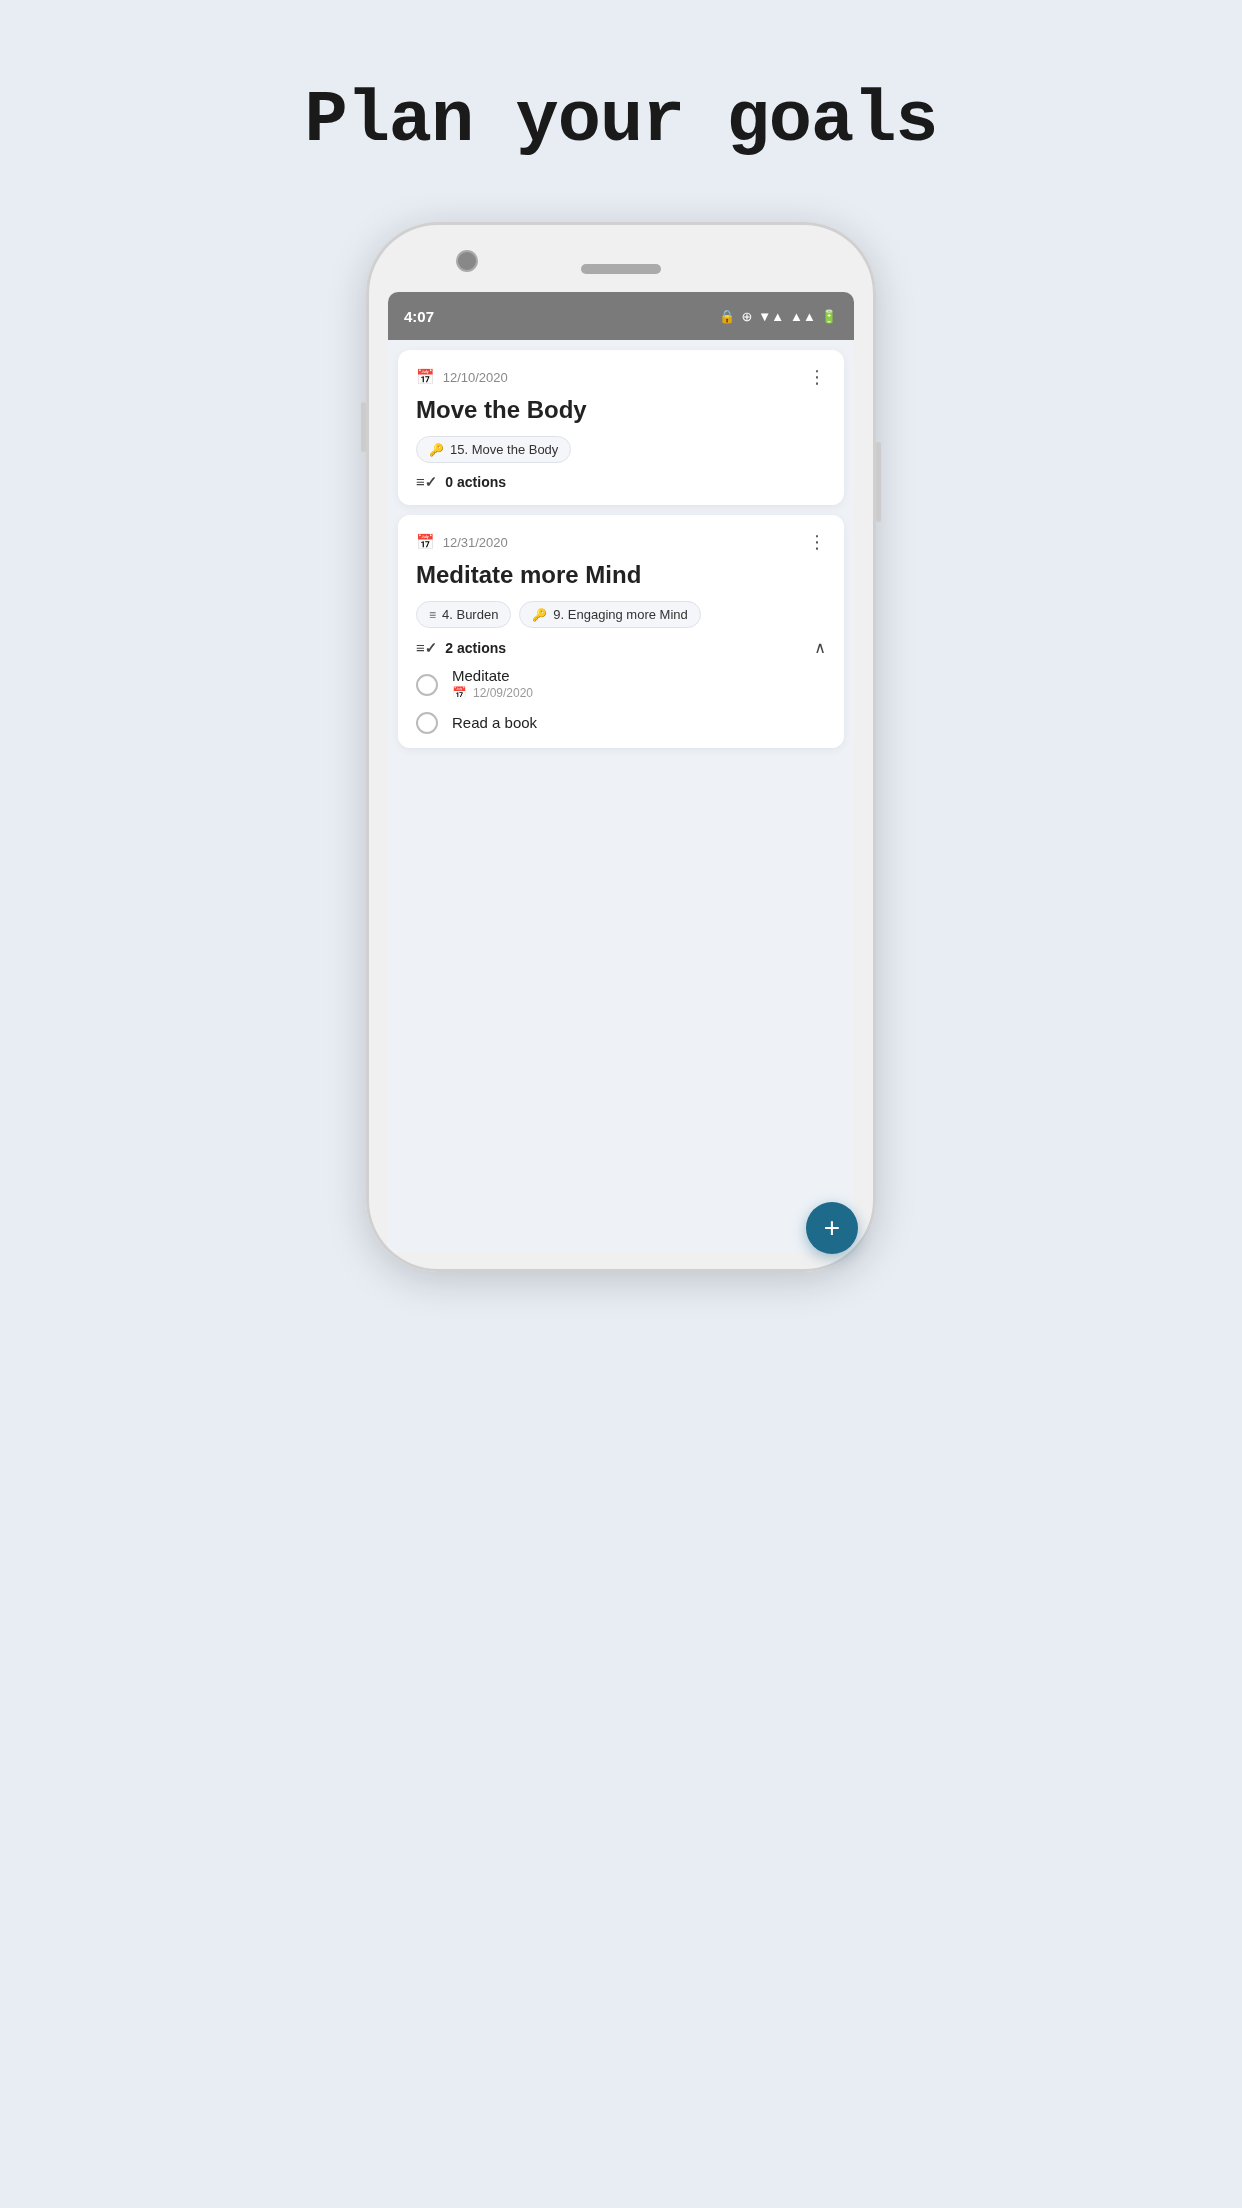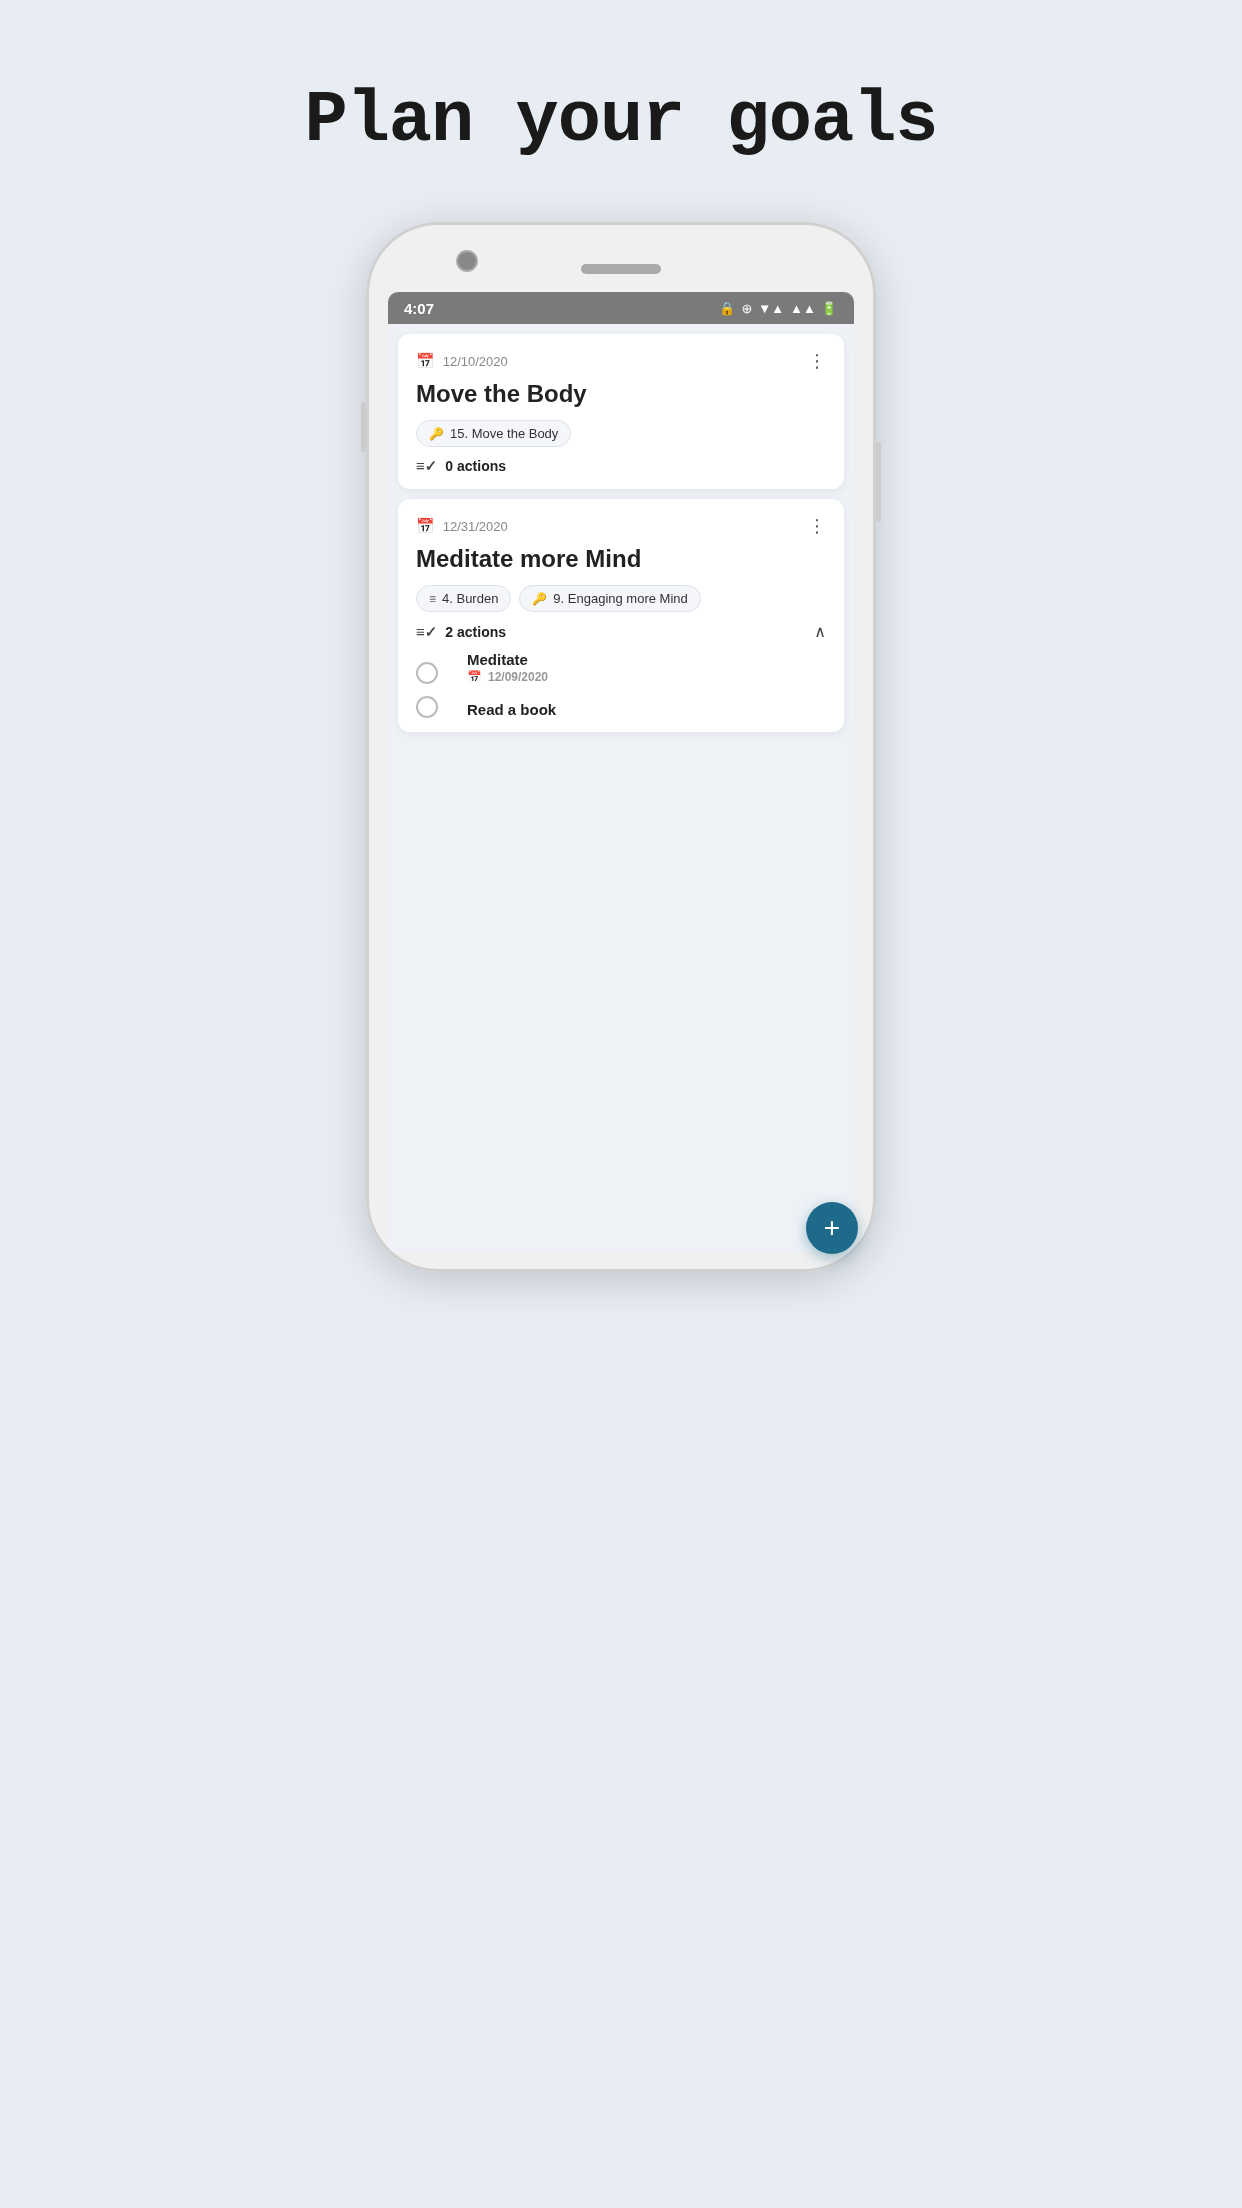--- a/index.html
+++ b/index.html
@@ -89,21 +89,21 @@
       border-radius: 10px;
       overflow: hidden;
       display: flex;
       flex-direction: column;
       margin-top: 50px;
       flex-shrink: 0;
     }
     
     .status-bar {
       background: #7a7a7a;
-      height: 32px;
+      height: 48px;
       display: flex;
       align-items: center;
       justify-content: space-between;
       padding: 4px 16px;
       flex-shrink: 0;
     }
     .status-time {
       color: #fff;
       font-size: 15px;
       font-weight: 600;
@@ -234,23 +234,22 @@
     }
     
     .action-items {
       margin-top: 10px;
       display: flex;
       flex-direction: column;
       gap: 10px;
     }
     .action-item {
       display: flex;
-      align-items: flex-end;
-      gap: 29px;
-      font-weight: bold;
+      align-items: center;
+      gap: 14px;
     }
     .action-checkbox {
       width: 22px;
       height: 22px;
       border-radius: 50%;
       border: 2px solid #bbb;
       background: #fff;
       flex-shrink: 0;
       margin-top: 2px;
     }

